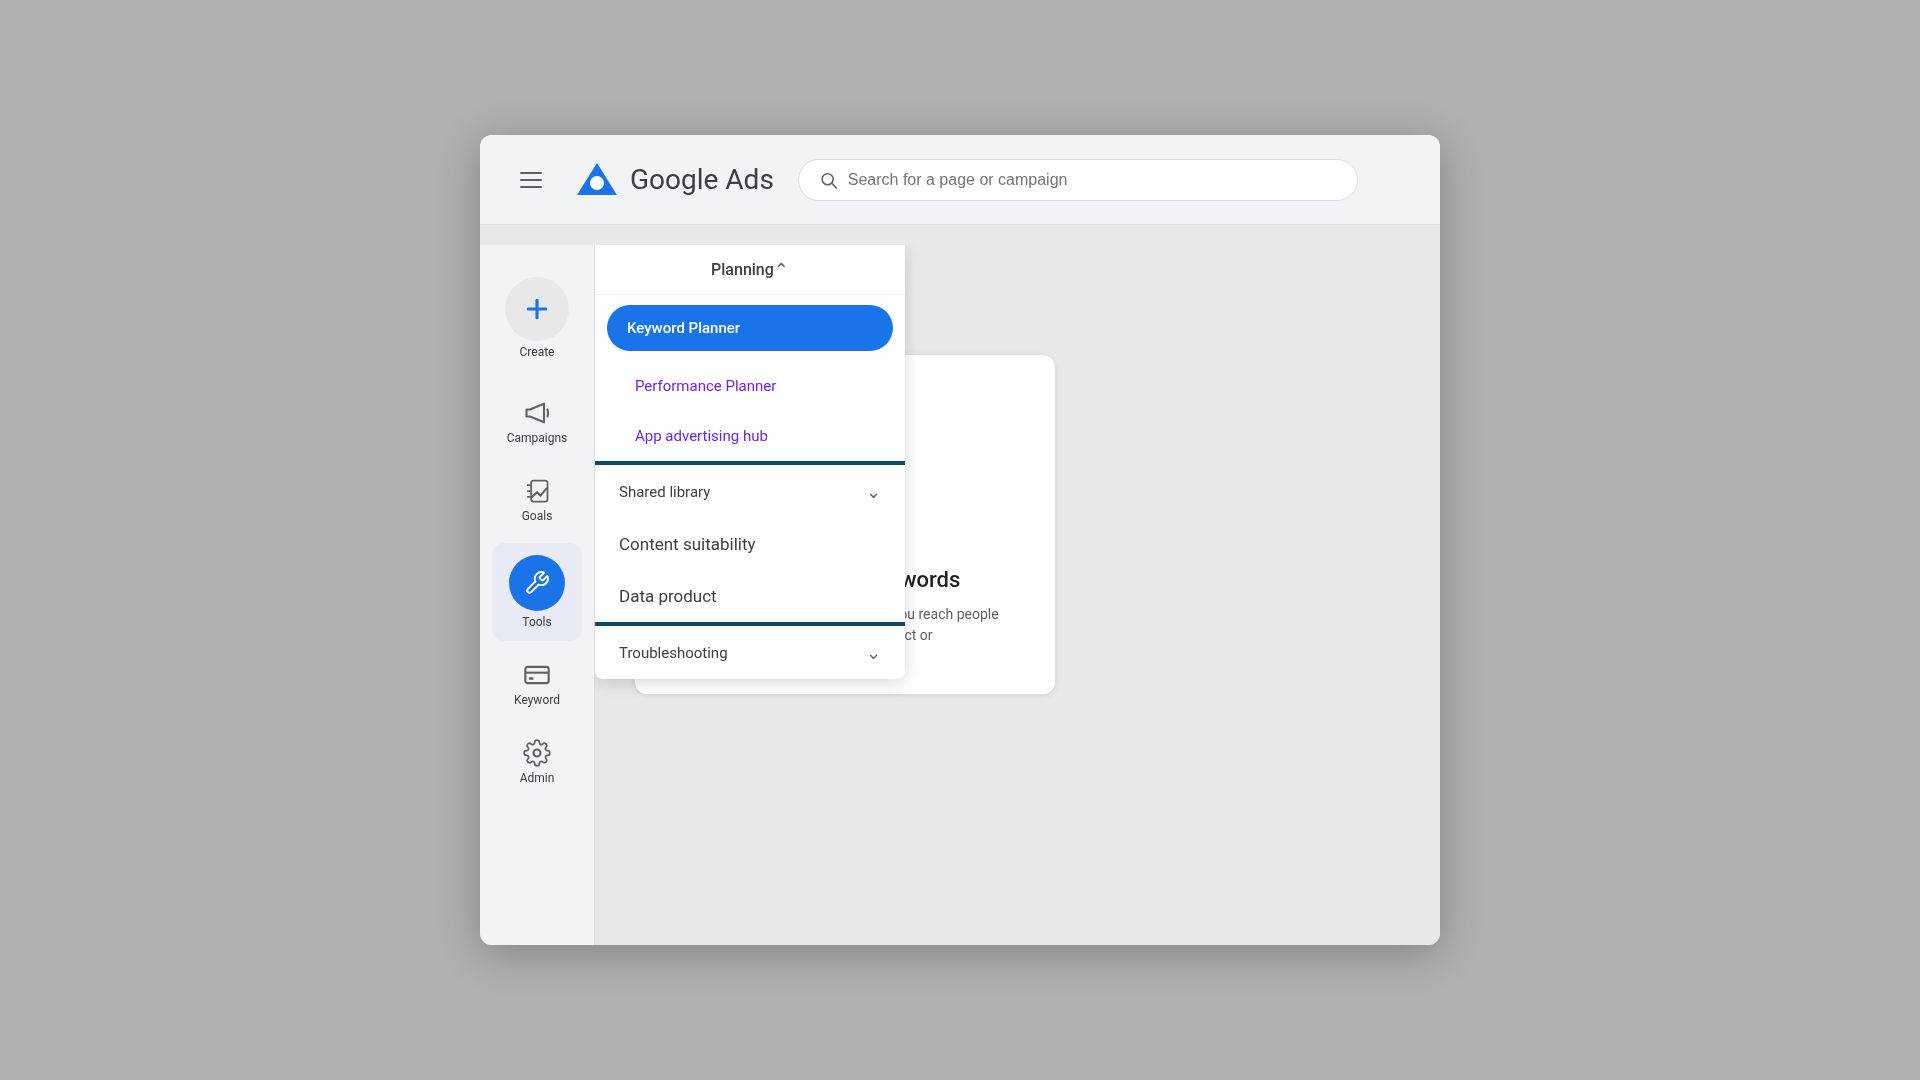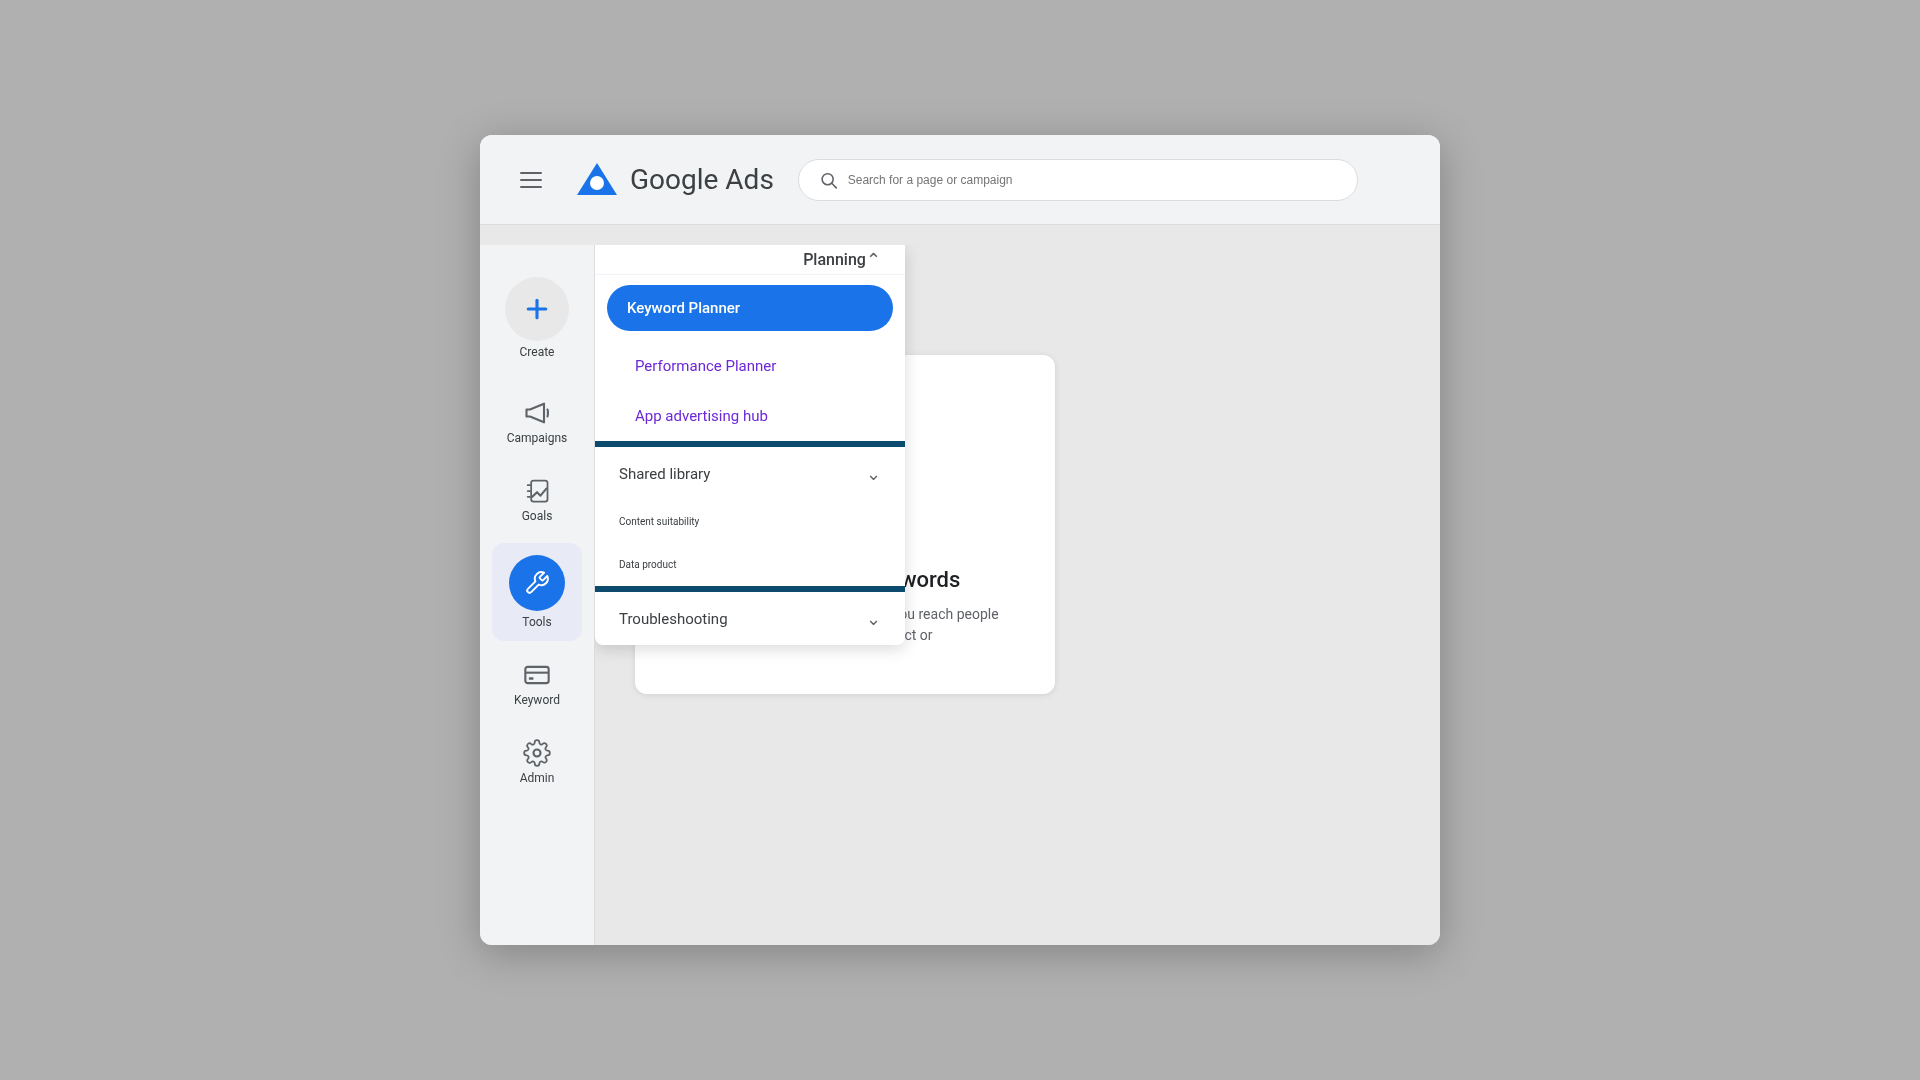--- a/index.html
+++ b/index.html
@@ -82,21 +82,21 @@
       background: #fff;
       border: 1px solid #dadce0;
       border-radius: 24px;
       padding: 10px 20px;
       gap: 10px;
     }
 
     .search-bar input {
       border: none;
       outline: none;
-      font-size: 12px;
+      font-size: 16px;
       color: #5f6368;
       background: transparent;
       width: 100%;
     }
 
     
     .main-area {
       display: flex;
       flex: 1;
       overflow: hidden;
@@ -164,22 +164,22 @@
       flex-shrink: 0;
       overflow-y: auto;
       border-radius: 0 0 8px 8px;
       height: fit-content;
       margin-top: 0;
     }
 
     .dropdown-section-header {
       display: flex;
       align-items: center;
-      justify-content: flex-end;
-      padding: 4px 24px;
+      justify-content: center;
+      padding: 14px 24px;
       font-size: 16px;
       font-weight: 500;
       color: #3c4043;
       cursor: pointer;
       border-bottom: 1px solid #f1f3f4;
     }
 
     .chevron-icon {
       font-size: 18px;
       color: #5f6368;
@@ -197,36 +197,36 @@
     .dropdown-item.selected {
       background: #1a73e8;
       color: #fff;
       border-radius: 28px;
       margin: 4px 12px;
       padding: 14px 20px;
       font-weight: 500;
     }
 
     .dropdown-sub-section {
-      border-top: 6px solid #0c4a6e;
+      border-top: 4px solid #0c4a6e;
     }
 
     .dropdown-sub-header {
       display: flex;
       align-items: center;
       justify-content: space-between;
       padding: 16px 24px;
       font-size: 15px;
       color: #3c4043;
       cursor: pointer;
     }
 
     .dropdown-plain-item {
       padding: 16px 24px;
-      font-size: 10px;
+      font-size: 17px;
       color: #3c4043;
       cursor: pointer;
     }
 
     
     .content-area {
       flex: 1;
       background: #e8e8e8;
       padding: 0;
       position: relative;

